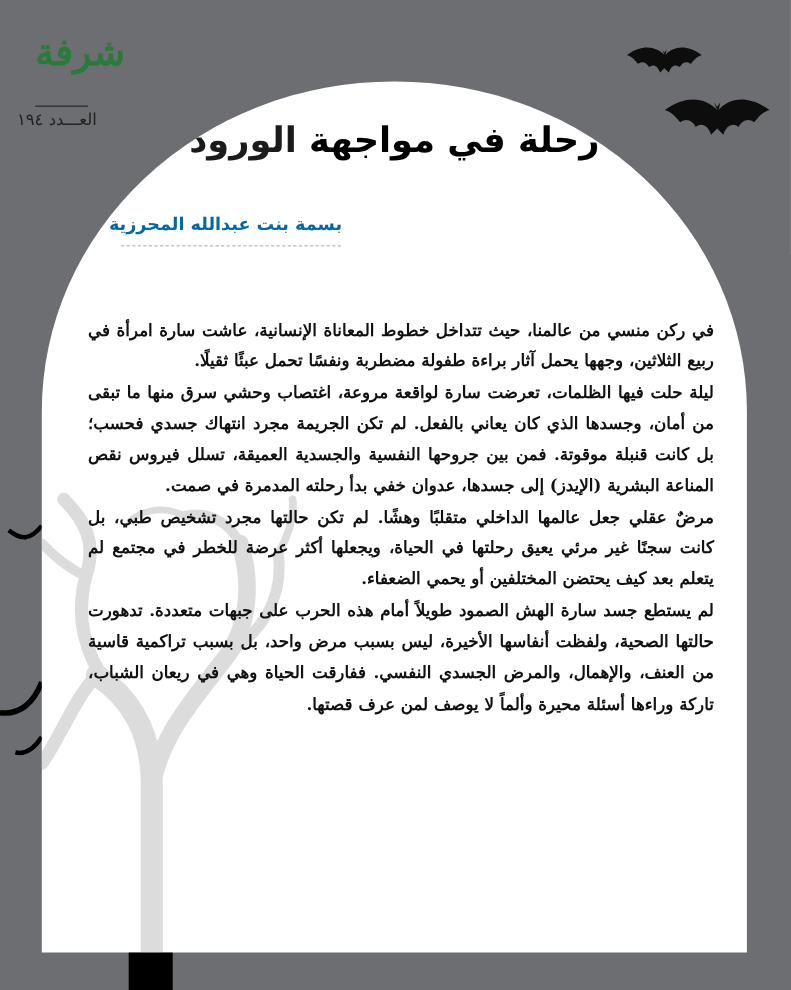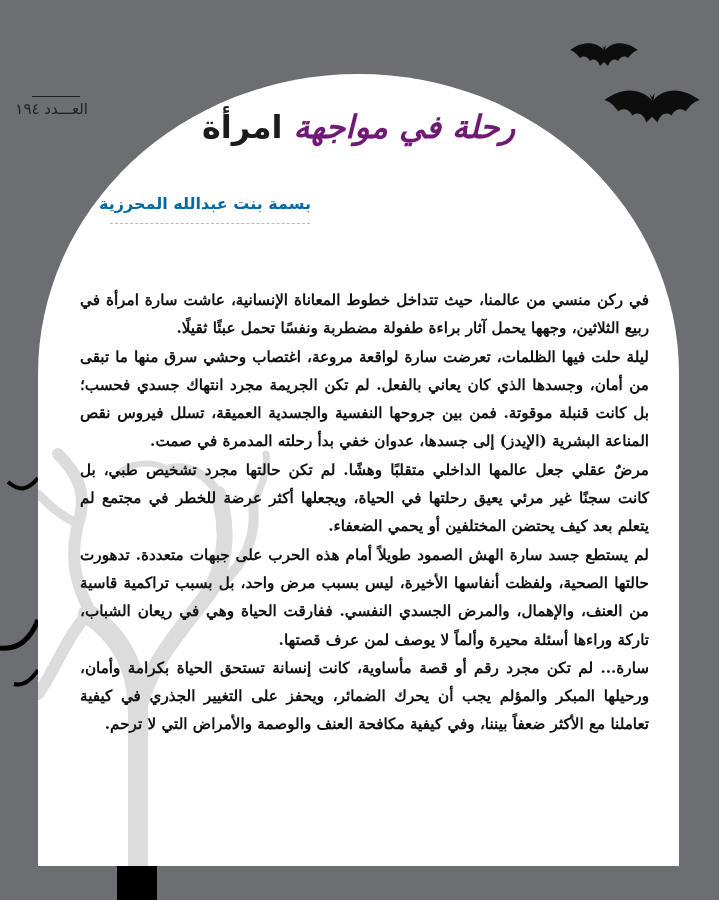--- a/index.html
+++ b/index.html
@@ -29,21 +29,21 @@
     position:absolute; left:38px; top:74px; width:641px; height:792px;
     background:#fff; overflow:hidden;
     border-top-left-radius:320px 300px;
     border-top-right-radius:320px 300px;
   }
   .tree { position:absolute; left:0; top:0; width:641px; height:792px; pointer-events:none; }
   .title {
     position:absolute; left:0; right:0; top:34px; text-align:center; direction:rtl;
     font-size:32px; font-weight:bold; font-family:"DejaVu Sans", sans-serif;
   }
-  .title .gold { color:#701a75;font-style:italic; }
+  .title .gold { color:#000000; }
   .title .dark { color:#1b1b1b; }
   .author {
     position:absolute; right:368px; top:120px; direction:rtl;
     font-size:16px; font-weight:bold; color:#0369a1; white-space:nowrap;
   }
   .author-rule {
     position:absolute; left:72px; top:149px; width:200px; border-top:1px dashed #b9b9b9;
   }
   .body-text {
     position:absolute; left:42px; right:30px; top:168px;
@@ -54,20 +54,21 @@
   .body-text p { margin:0; }
   .trunk {
     position:absolute; left:117px; top:866px; width:40px; height:34px; background:#000;
   }
   .branch { position:absolute; }
 </style>
 </head>
 <body>
 
 <div class="logo">
+  <div class="logo-mark">شرفة</div>
   <div class="logo-line"></div>
   <div class="logo-issue">العـــدد ١٩٤</div>
 </div>
 
 <svg class="bat bat1" viewBox="0 0 72 30">
   <path d="M36 10 L34 5 L36 8 L38 5 L37 10 C44 2 56 0 70 10 C64 12 62 16 60 18 C56 15 52 17 50 21 C46 18 42 20 40 26 L36 22 L32 26 C30 20 26 18 22 21 C20 17 16 15 12 18 C10 16 8 12 2 10 C16 0 28 2 36 10 Z" fill="#0d0d0d"></path>
 </svg>
 <svg class="bat bat2" viewBox="0 0 72 30">
   <path d="M36 10 L34 5 L36 8 L38 5 L37 10 C44 2 56 0 70 10 C64 12 62 16 60 18 C56 15 52 17 50 21 C46 18 42 20 40 26 L36 22 L32 26 C30 20 26 18 22 21 C20 17 16 15 12 18 C10 16 8 12 2 10 C16 0 28 2 36 10 Z" fill="#0d0d0d"></path>
 </svg>
@@ -88,27 +89,26 @@
       <path d="M180 420 C170 400 150 390 130 395" stroke-width="9"></path>
       <path d="M40 450 C20 440 10 430 0 420" stroke-width="9"></path>
       <path d="M215 430 C225 410 230 395 228 380" stroke-width="7"></path>
       <path d="M50 540 C30 560 15 600 0 620" stroke-width="12"></path>
       <path d="M130 395 C110 385 90 390 80 400" stroke-width="6"></path>
     </g>
   </svg>
 
   <div class="title">
     <span class="gold">رحلة في مواجهة</span>
-    <span class="dark">امرأة</span>
+    <span class="dark">الورود</span>
   </div>
   <div class="author">بسمة بنت عبدالله المحرزية</div>
   <div class="author-rule"></div>
 
   <div class="body-text">
     <p>في ركن منسي من عالمنا، حيث تتداخل خطوط المعاناة الإنسانية، عاشت سارة امرأة في ربيع الثلاثين، وجهها يحمل آثار براءة طفولة مضطربة ونفسًا تحمل عبئًا ثقيلًا.</p>
     <p>ليلة حلت فيها الظلمات، تعرضت سارة لواقعة مروعة، اغتصاب وحشي سرق منها ما تبقى من أمان، وجسدها الذي كان يعاني بالفعل. لم تكن الجريمة مجرد انتهاك جسدي فحسب؛ بل كانت قنبلة موقوتة. فمن بين جروحها النفسية والجسدية العميقة، تسلل فيروس نقص المناعة البشرية (الإيدز) إلى جسدها، عدوان خفي بدأ رحلته المدمرة في صمت.</p>
     <p>مرضٌ عقلي جعل عالمها الداخلي متقلبًا وهشًا. لم تكن حالتها مجرد تشخيص طبي، بل كانت سجنًا غير مرئي يعيق رحلتها في الحياة، ويجعلها أكثر عرضة للخطر في مجتمع لم يتعلم بعد كيف يحتضن المختلفين أو يحمي الضعفاء.</p>
     <p>لم يستطع جسد سارة الهش الصمود طويلاً أمام هذه الحرب على جبهات متعددة. تدهورت حالتها الصحية، ولفظت أنفاسها الأخيرة، ليس بسبب مرض واحد، بل بسبب تراكمية قاسية من العنف، والإهمال، والمرض الجسدي النفسي. ففارقت الحياة وهي في ريعان الشباب، تاركة وراءها أسئلة محيرة وألماً لا يوصف لمن عرف قصتها.</p>
-    <p>سارة... لم تكن مجرد رقم أو قصة مأساوية، كانت إنسانة تستحق الحياة بكرامة وأمان، ورحيلها المبكر والمؤلم يجب أن يحرك الضمائر، ويحفز على التغيير الجذري في كيفية تعاملنا مع الأكثر ضعفاً بيننا، وفي كيفية مكافحة العنف والوصمة والأمراض التي لا ترحم.</p>
   </div>
 </div>
 
 <div class="trunk"></div>
 
 </body></html>

